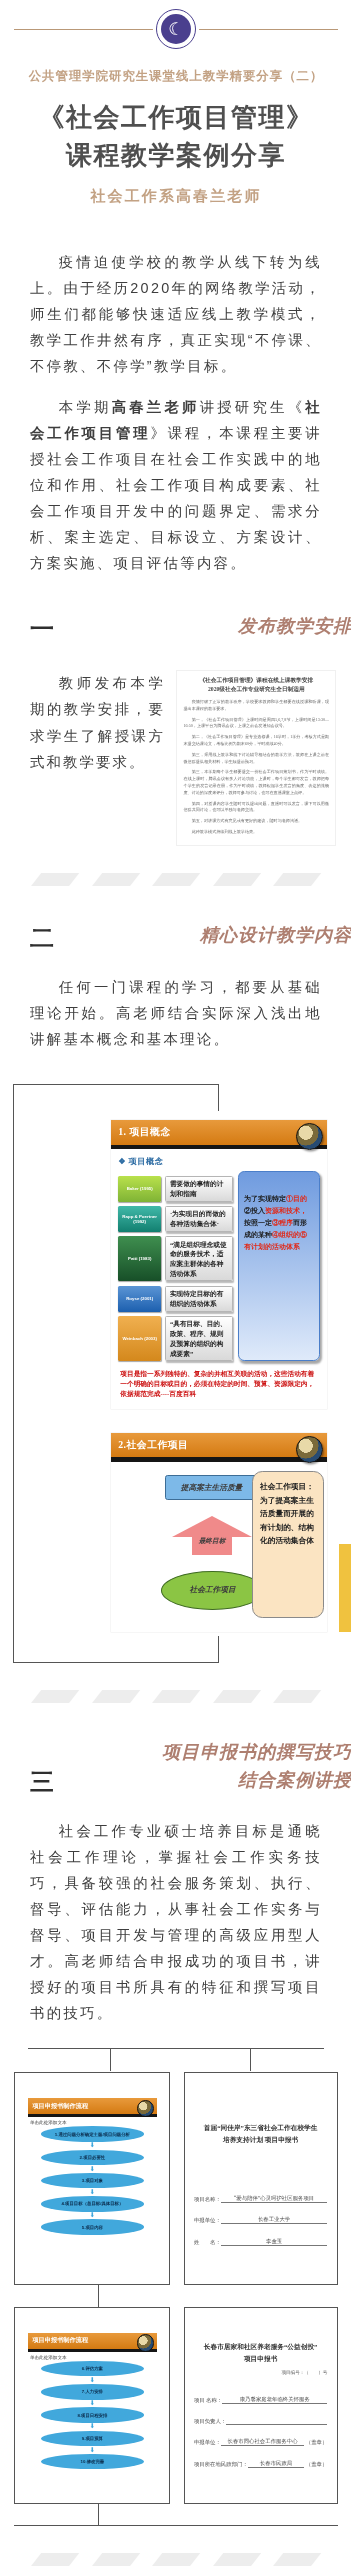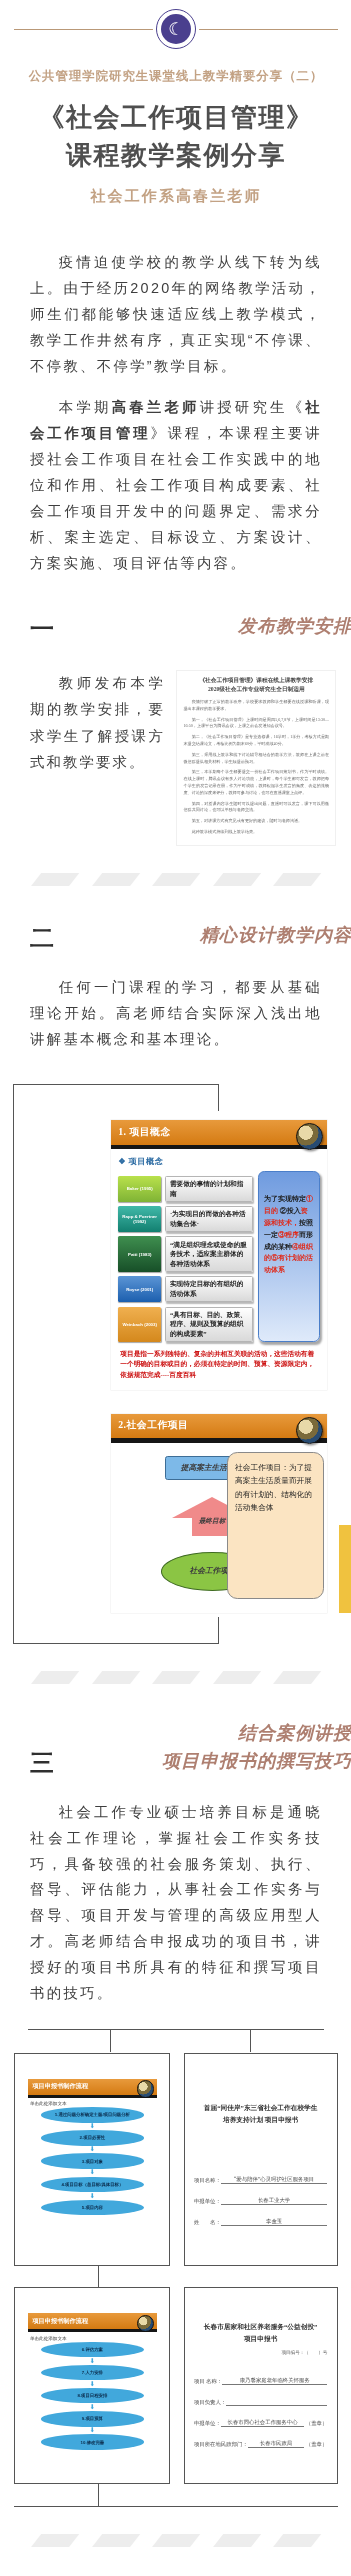--- a/index.html
+++ b/index.html
@@ -69,44 +69,44 @@
                display:flex; align-items:center; justify-content:center; text-align:center; padding:1px;
                box-shadow:0.5px 1px 1px rgba(0,0,0,.35); }
   .c-green  { background:linear-gradient(#b9e14c,#7fb335); }
   .c-teal   { background:linear-gradient(#41b9a9,#127f70); }
   .c-dgreen { background:linear-gradient(#3f8f4f,#174f28); }
   .c-blue   { background:linear-gradient(#5b95d5,#1c5fae); }
   .c-orange { background:linear-gradient(#f0b050,#d4881c); }
   .def-text { flex:1; margin-left:3.6px; background:linear-gradient(#ffffff,#d9d9d9); border:0.5px solid #b5b5b5;
               border-radius:1.5px; padding:2.1px 4.1px; font-size:6.7px; font-weight:bold; color:#1f1f1f;
               font-family:"Liberation Serif",serif; box-shadow:1px 1.5px 1.5px rgba(0,0,0,.28); line-height:1.45; }
-  .side-box { width:62px; margin-left:5.2px; align-self:stretch; background:linear-gradient(180deg,#6f9bdf,#dfeafa);
+  .side-box { width:82px; margin-left:5.2px; align-self:stretch; background:linear-gradient(180deg,#6f9bdf,#dfeafa);
               border:0.5px solid #4a7ec9; border-radius:6.2px; padding:21.6px 5.2px 5.2px; font-size:7px; font-weight:bold;
               line-height:1.7; color:#1c1c1c; box-shadow:1.5px 2.1px 2.1px rgba(0,0,0,.35); font-family:"Liberation Serif",serif; }
   .red { color:#e02a1a; }
   .footnote { margin:7.2px 2.1px 0; color:#cc1010; font-weight:bold; font-size:6.7px; line-height:1.55;
               font-family:"Liberation Serif",serif; }
 
   
   .ppt2-body { position:relative; height:170px; }
   .box-blue { position:absolute; left:54px; top:13.4px; width:93px; padding:6.2px 4.1px; background:#7db9e8;
               border:0.5px solid #3d6d96; border-radius:2.6px; text-align:center; font-weight:bold; font-size:7.7px;
               font-family:"Liberation Serif",serif; font-style:italic; }
   .arrow { position:absolute; left:61px; top:54px; width:80px; }
   .arrow-tri { width:0; height:0; margin:0 auto; border-left:40px solid transparent; border-right:40px solid transparent;
                border-bottom:21.6px solid #f08a8a; }
   .arrow-stem { width:40px; height:18.5px; background:#f08a8a; margin:0 auto; }
   .arrow-label { position:absolute; left:0; right:0; top:20.6px; text-align:center; font-size:6.7px; font-weight:bold;
                  font-style:italic; font-family:"Liberation Serif",serif; }
   .ellipse-green { position:absolute; left:50px; top:109px; width:103px; height:39px; background:#8bc544;
                    border:0.5px solid #3f6b23; border-radius:50%; display:flex; align-items:center; justify-content:center;
                    font-size:7.7px; font-weight:bold; font-style:italic; font-family:"Liberation Serif",serif; }
-  .note-cream { position:absolute; right:3.1px; top:9.3px; width:97px; height:147px; background:#fbe4c2;
+  .note-cream { position:absolute; right:3.1px; top:9.3px; width:72px; height:147px; background:#fbe4c2;
                 border:0.5px solid #8a8a8a; border-radius:10.3px; padding:8.2px 7.2px; font-size:7.7px; line-height:1.75;
-                font-family:"Liberation Serif",serif; color:#222; }
+                font-family:"Liberation Serif",serif; color:#222;font-weight:bold; }
 
   
   .tree-top { position:relative; margin:21.6px 28px 0; height:1px; background:#555; }
   .stub { position:absolute; top:0; width:1px; height:23px; background:#555; }
   .shot-row { display:flex; justify-content:space-between; margin:23px 14.4px 0; }
   .shot-box { border:1px solid #555; background:#fff; }
   .shot-box.left { width:156px; padding:25px 12.4px; }
   .shot-box.right { width:154px; padding:17.5px 9.3px; }
   .mid-stub { width:1px; height:21.6px; background:#555; margin-left:98px; }
   .tree-bottom { margin:0 14.4px; height:1px; background:#555; }
@@ -255,22 +255,22 @@
   <div class="stripes">
     <div class="stripe"></div>
       <div class="stripe"></div>
       <div class="stripe"></div>
       <div class="stripe"></div>
       <div class="stripe"></div>
   </div>
 
   <div class="sec-head">
     <div class="sec-num">三</div>
+    <div class="sec-title">项目申报书的撰写技巧</div>
     <div class="sec-title">结合案例讲授</div>
-    <div class="sec-title">项目申报书的撰写技巧</div>
   </div>
   <p class="para mt-md">社会工作专业硕士培养目标是通晓社会工作理论，掌握社会工作实务技巧，具备较强的社会服务策划、执行、督导、评估能力，从事社会工作实务与督导、项目开发与管理的高级应用型人才。高老师结合申报成功的项目书，讲授好的项目书所具有的特征和撰写项目书的技巧。</p>
 
   <div class="tree-top">
     <div class="stub" style="left:82px"></div>
     <div class="stub" style="left:222px"></div>
   </div>
 
   <div class="shot-row">
     <div class="shot-box left">

